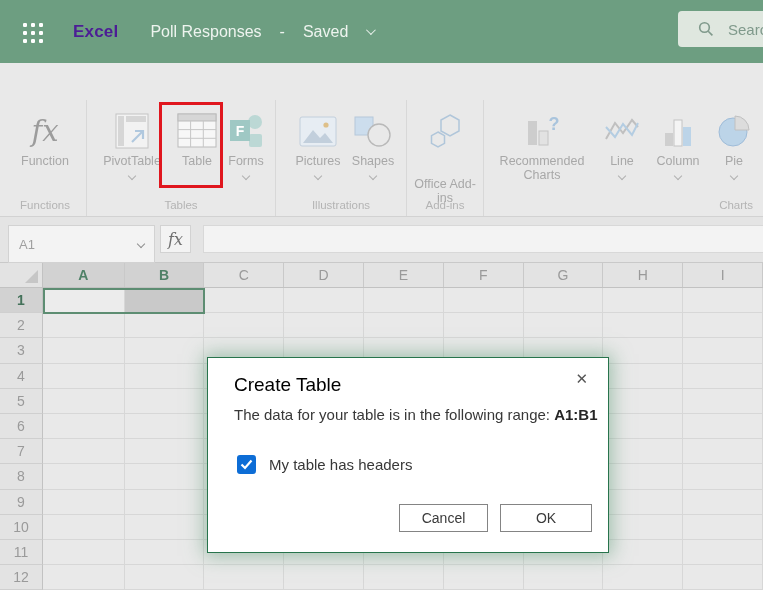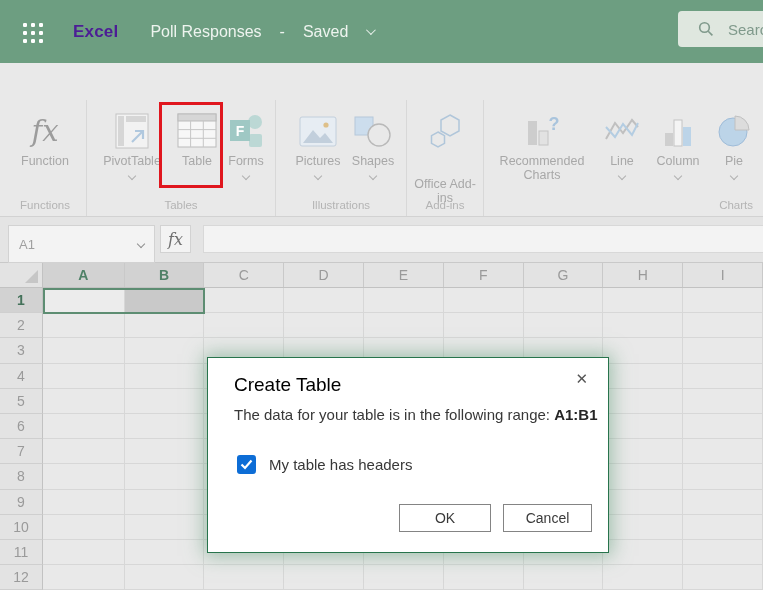--- a/index.html
+++ b/index.html
@@ -463,18 +463,18 @@
     </div>
     <div class="dcheckrow">
       <span class="dcheckbox">
         <svg width="13" height="11" viewBox="0 0 13 11">
             <polyline points="1.5,5.5 5,9 11.5,1.5" fill="none" stroke="#ffffff" stroke-width="2.2"></polyline>
           </svg>
       </span>
       <span class="dchecklabel">My table has headers</span>
     </div>
     <div class="dbtns">
+      <button class="dbtn cancel">Cancel</button>
       <button class="dbtn ok">OK</button>
-      <button class="dbtn cancel">Cancel</button>
     </div>
   </div>
 
 </div>
 
 </body></html>

